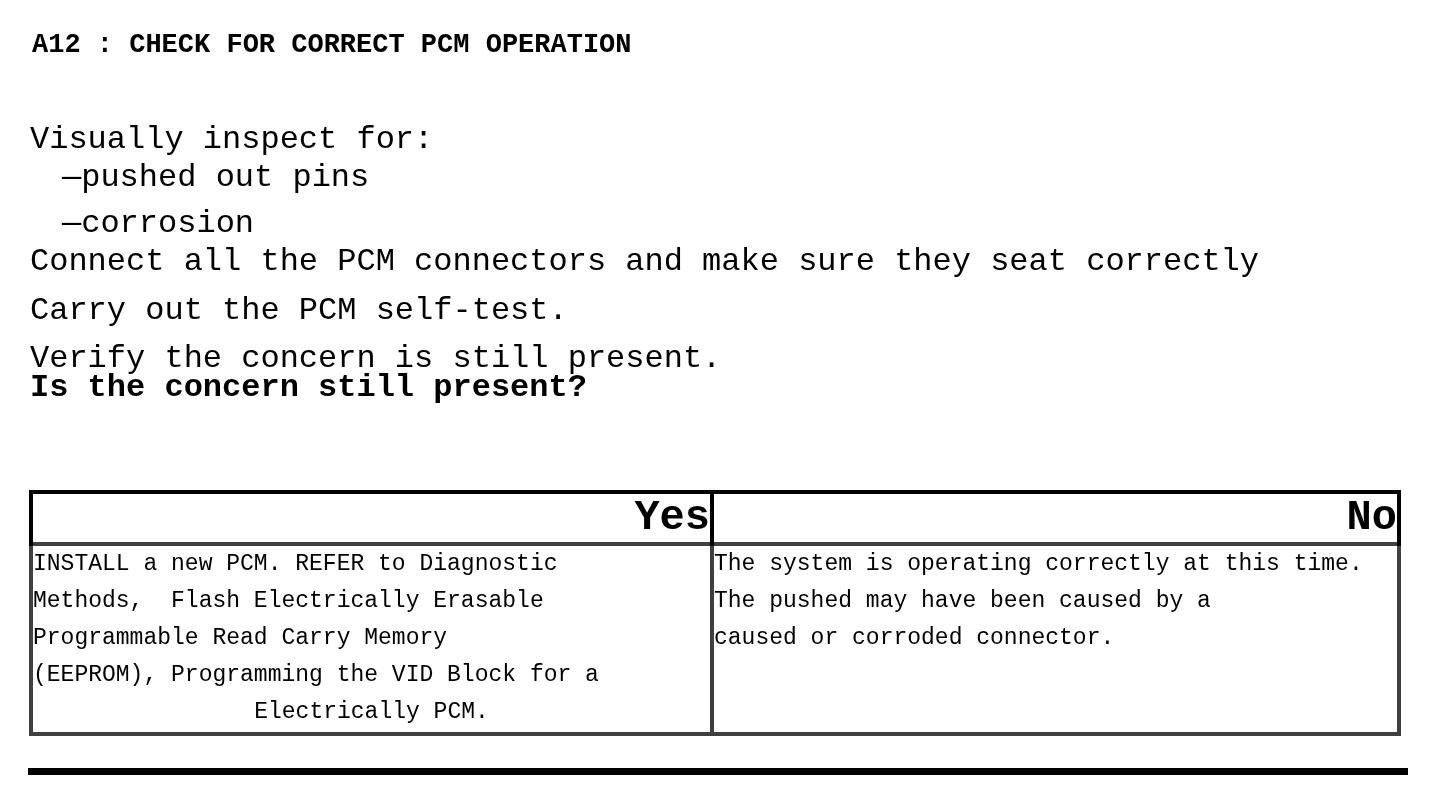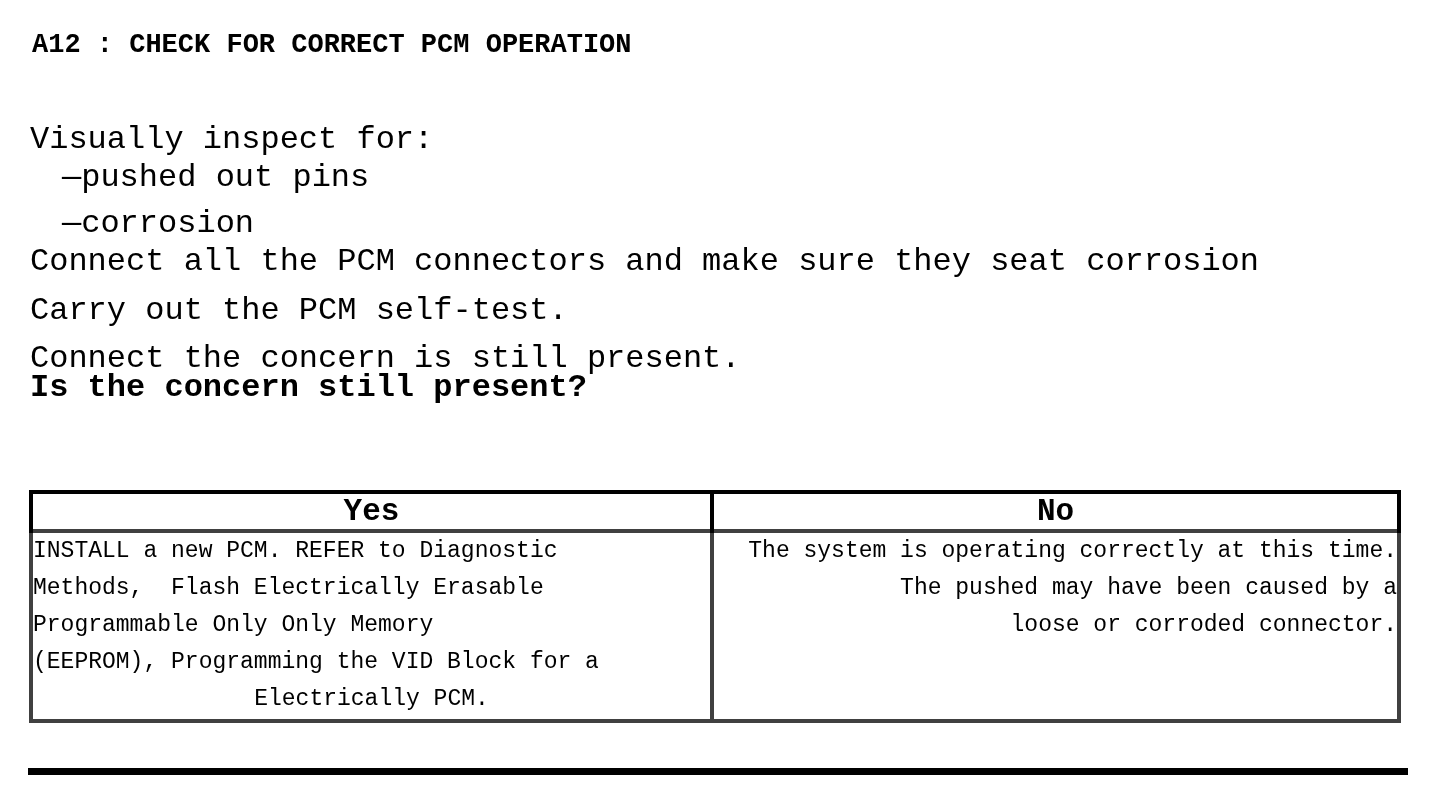--- a/index.html
+++ b/index.html
@@ -46,34 +46,34 @@
     table-layout: fixed;
     border: 4px solid #000000;
   }
   .col-yes { width: 681px; }
   .col-no  { width: 687px; }
   table.decision-table th {
     border: 4px solid #000000;
     border-bottom-width: 3px;
     height: 31px;
     padding: 0;
-    font-size: 31px;
+    font-size: 42px;
     font-weight: bold;
-    text-align: center;
+    text-align: right;
     vertical-align: middle;
   }
   table.decision-table td {
     border: 4px solid #404040;
     height: 186px;
     padding: 0;
     font-size: 23px;
     vertical-align: top;
   }
   td.yes-cell { padding: 4px 0 0 2px; }
-  td.no-cell  { vertical-align: middle; padding-left: 4px; text-align: right; }
+  td.no-cell  { vertical-align: middle; padding-left: 4px; }
   .cell-line {
     line-height: 37px;
     white-space: pre;
   }
   .cell-line.centered {
     text-align: center;
     white-space: normal;
   }
   .bottom-rule {
     position: absolute;
@@ -87,49 +87,49 @@
 </head>
 <body>
 
 <div class="page">
 
   <div class="doc-title">A12 : CHECK FOR CORRECT PCM OPERATION</div>
 
   <div class="line indent" style="top:162px">—pushed out pins</div>
   <div class="line" style="top:124px">Visually inspect for:</div>
   <div class="line indent" style="top:208px">—corrosion</div>
-  <div class="line" style="top:246px">Connect all the PCM connectors and make sure they seat corrosion</div>
+  <div class="line" style="top:246px">Connect all the PCM connectors and make sure they seat correctly</div>
   <div class="line" style="top:295px">Carry out the PCM self-test.</div>
-  <div class="line" style="top:343px">Connect the concern is still present.</div>
+  <div class="line" style="top:343px">Verify the concern is still present.</div>
   <div class="line bold" style="top:372px">Is the concern still present?</div>
 
   <table class="decision-table">
     <colgroup>
       <col class="col-yes">
       <col class="col-no">
     </colgroup>
     <thead>
       <tr>
         <th>Yes</th>
         <th>No</th>
       </tr>
     </thead>
     <tbody>
       <tr>
         <td class="yes-cell">
           <div class="cell-line">INSTALL a new PCM. REFER to Diagnostic</div>
           <div class="cell-line">Methods,  Flash Electrically Erasable</div>
-          <div class="cell-line">Programmable Only Only Memory</div>
+          <div class="cell-line">Programmable Read Carry Memory</div>
           <div class="cell-line">(EEPROM), Programming the VID Block for a</div>
           <div class="cell-line centered">Electrically PCM.</div>
         </td>
         <td class="no-cell">
           <div class="cell-line">The system is operating correctly at this time.</div>
           <div class="cell-line">The pushed may have been caused by a</div>
-          <div class="cell-line">loose or corroded connector.</div>
+          <div class="cell-line">caused or corroded connector.</div>
         </td>
       </tr>
     </tbody>
   </table>
 
   <div class="bottom-rule"></div>
 
 </div>
 
 </body></html>

